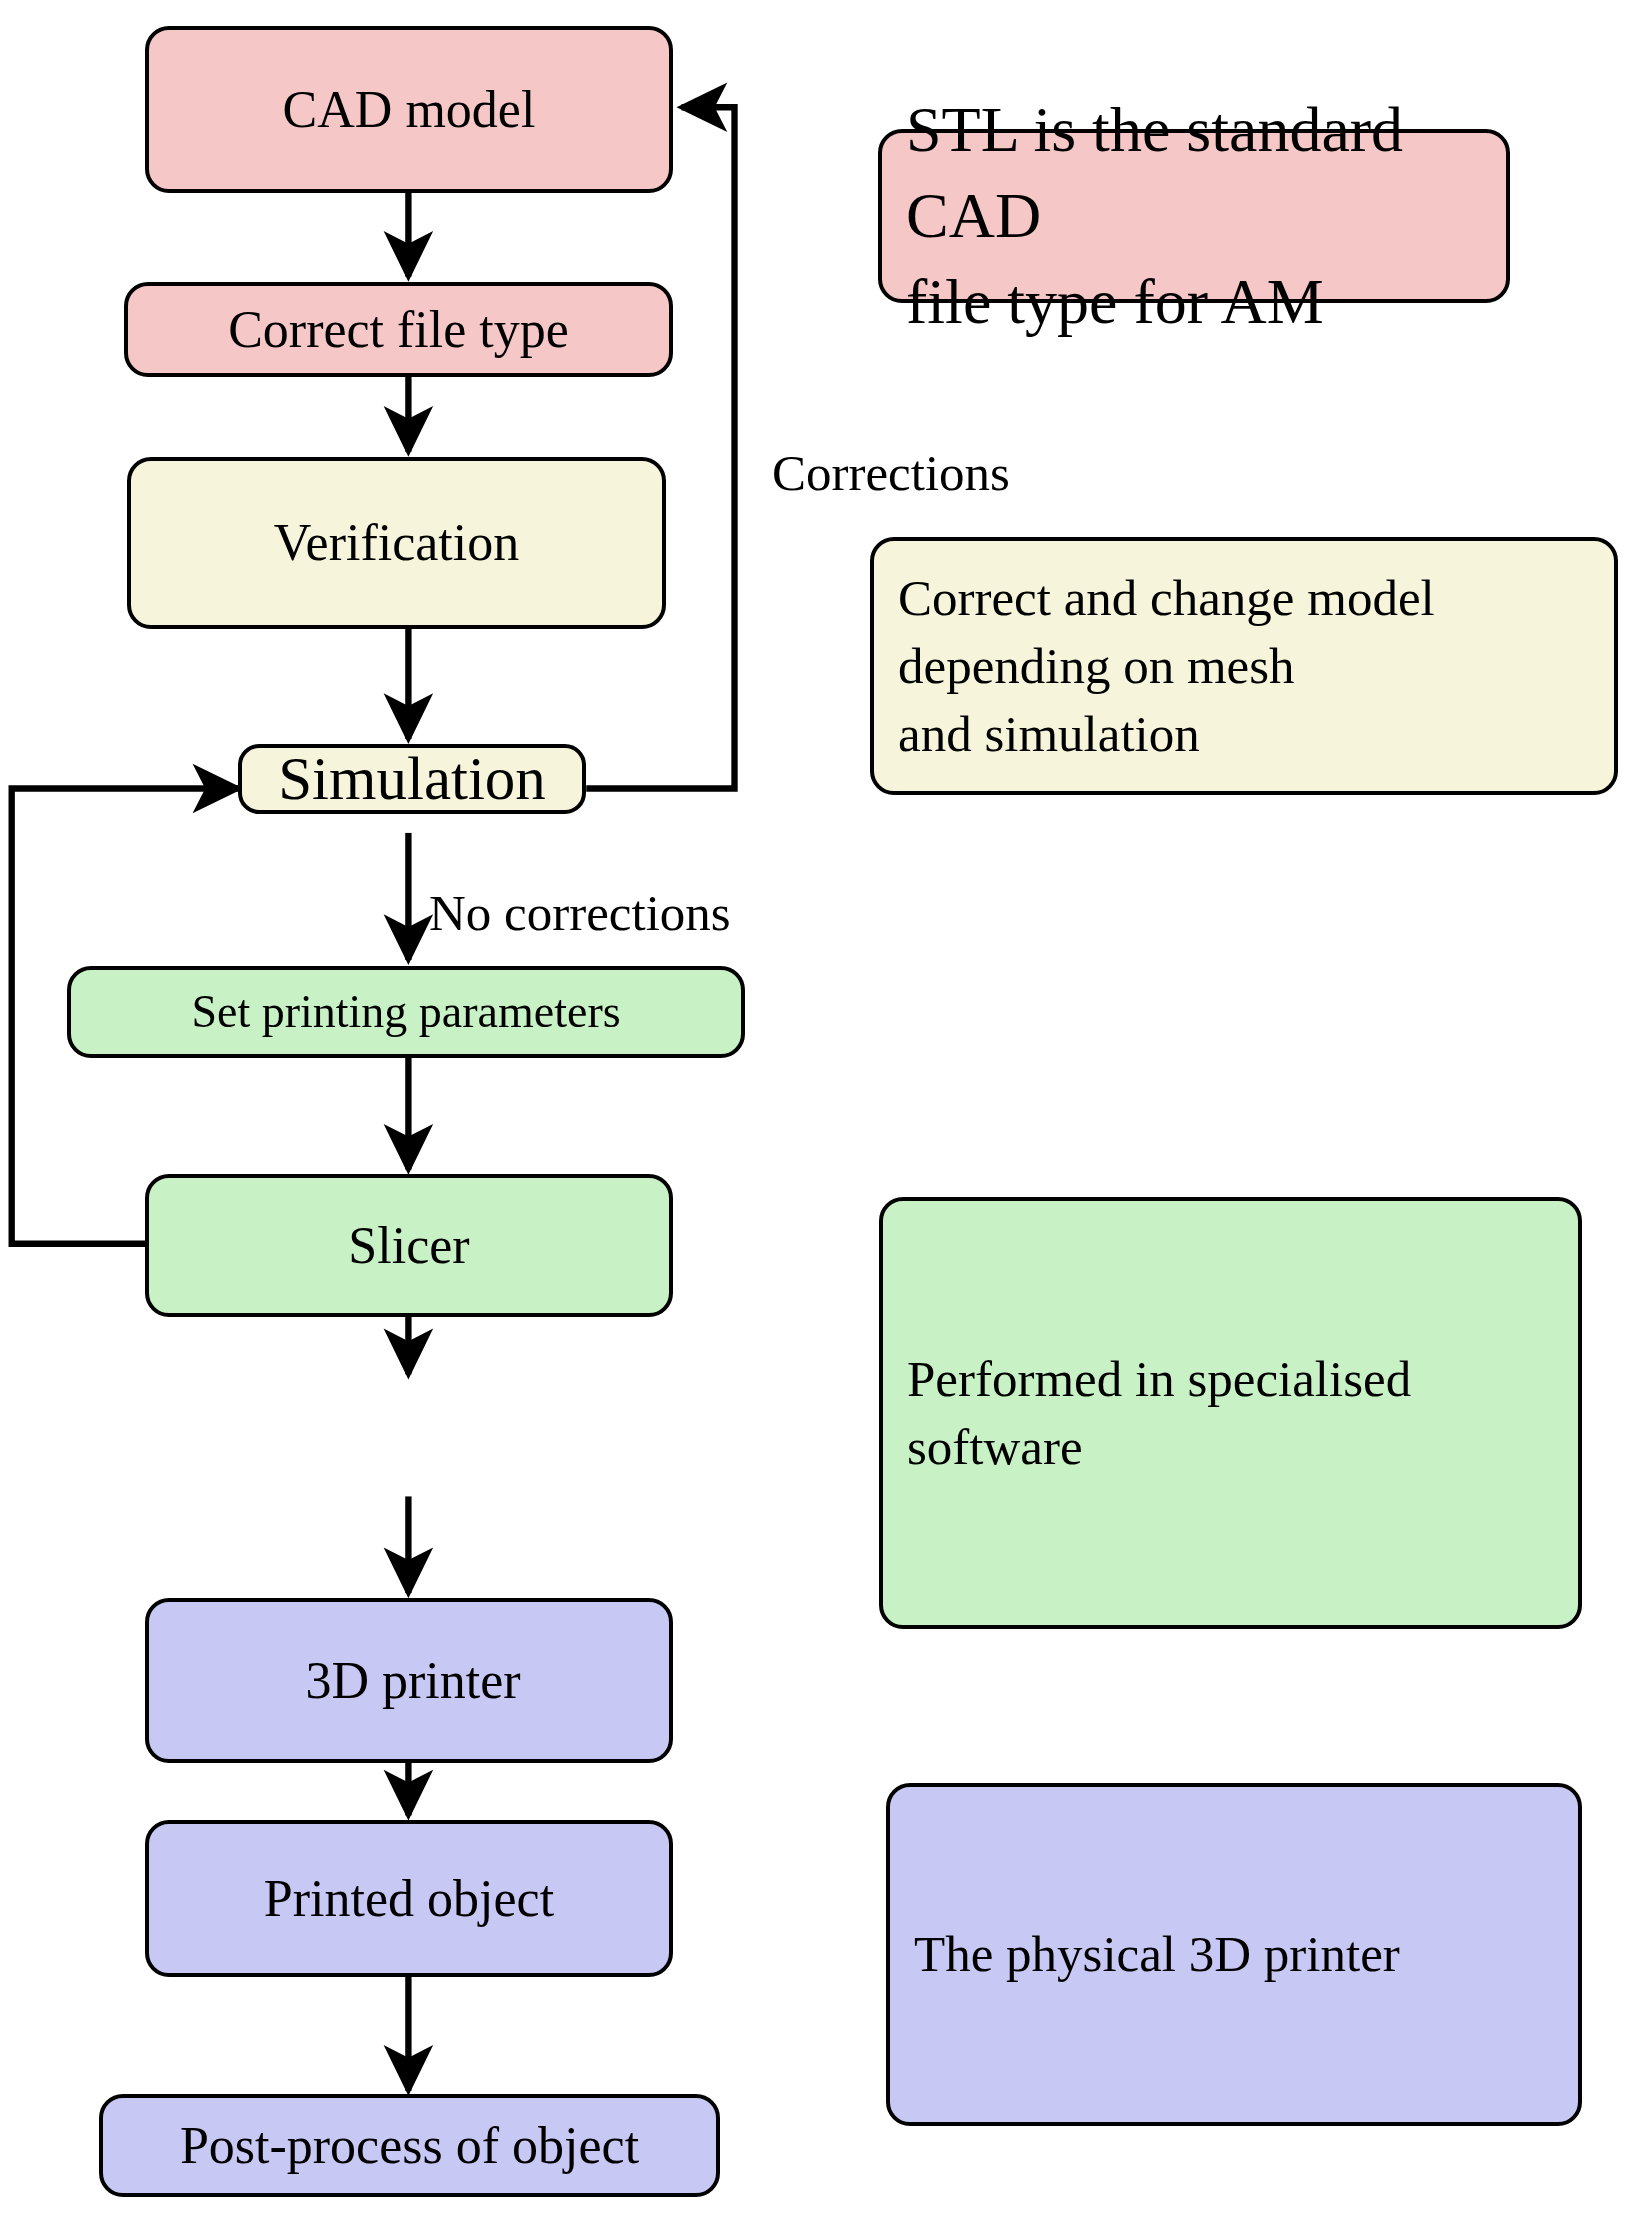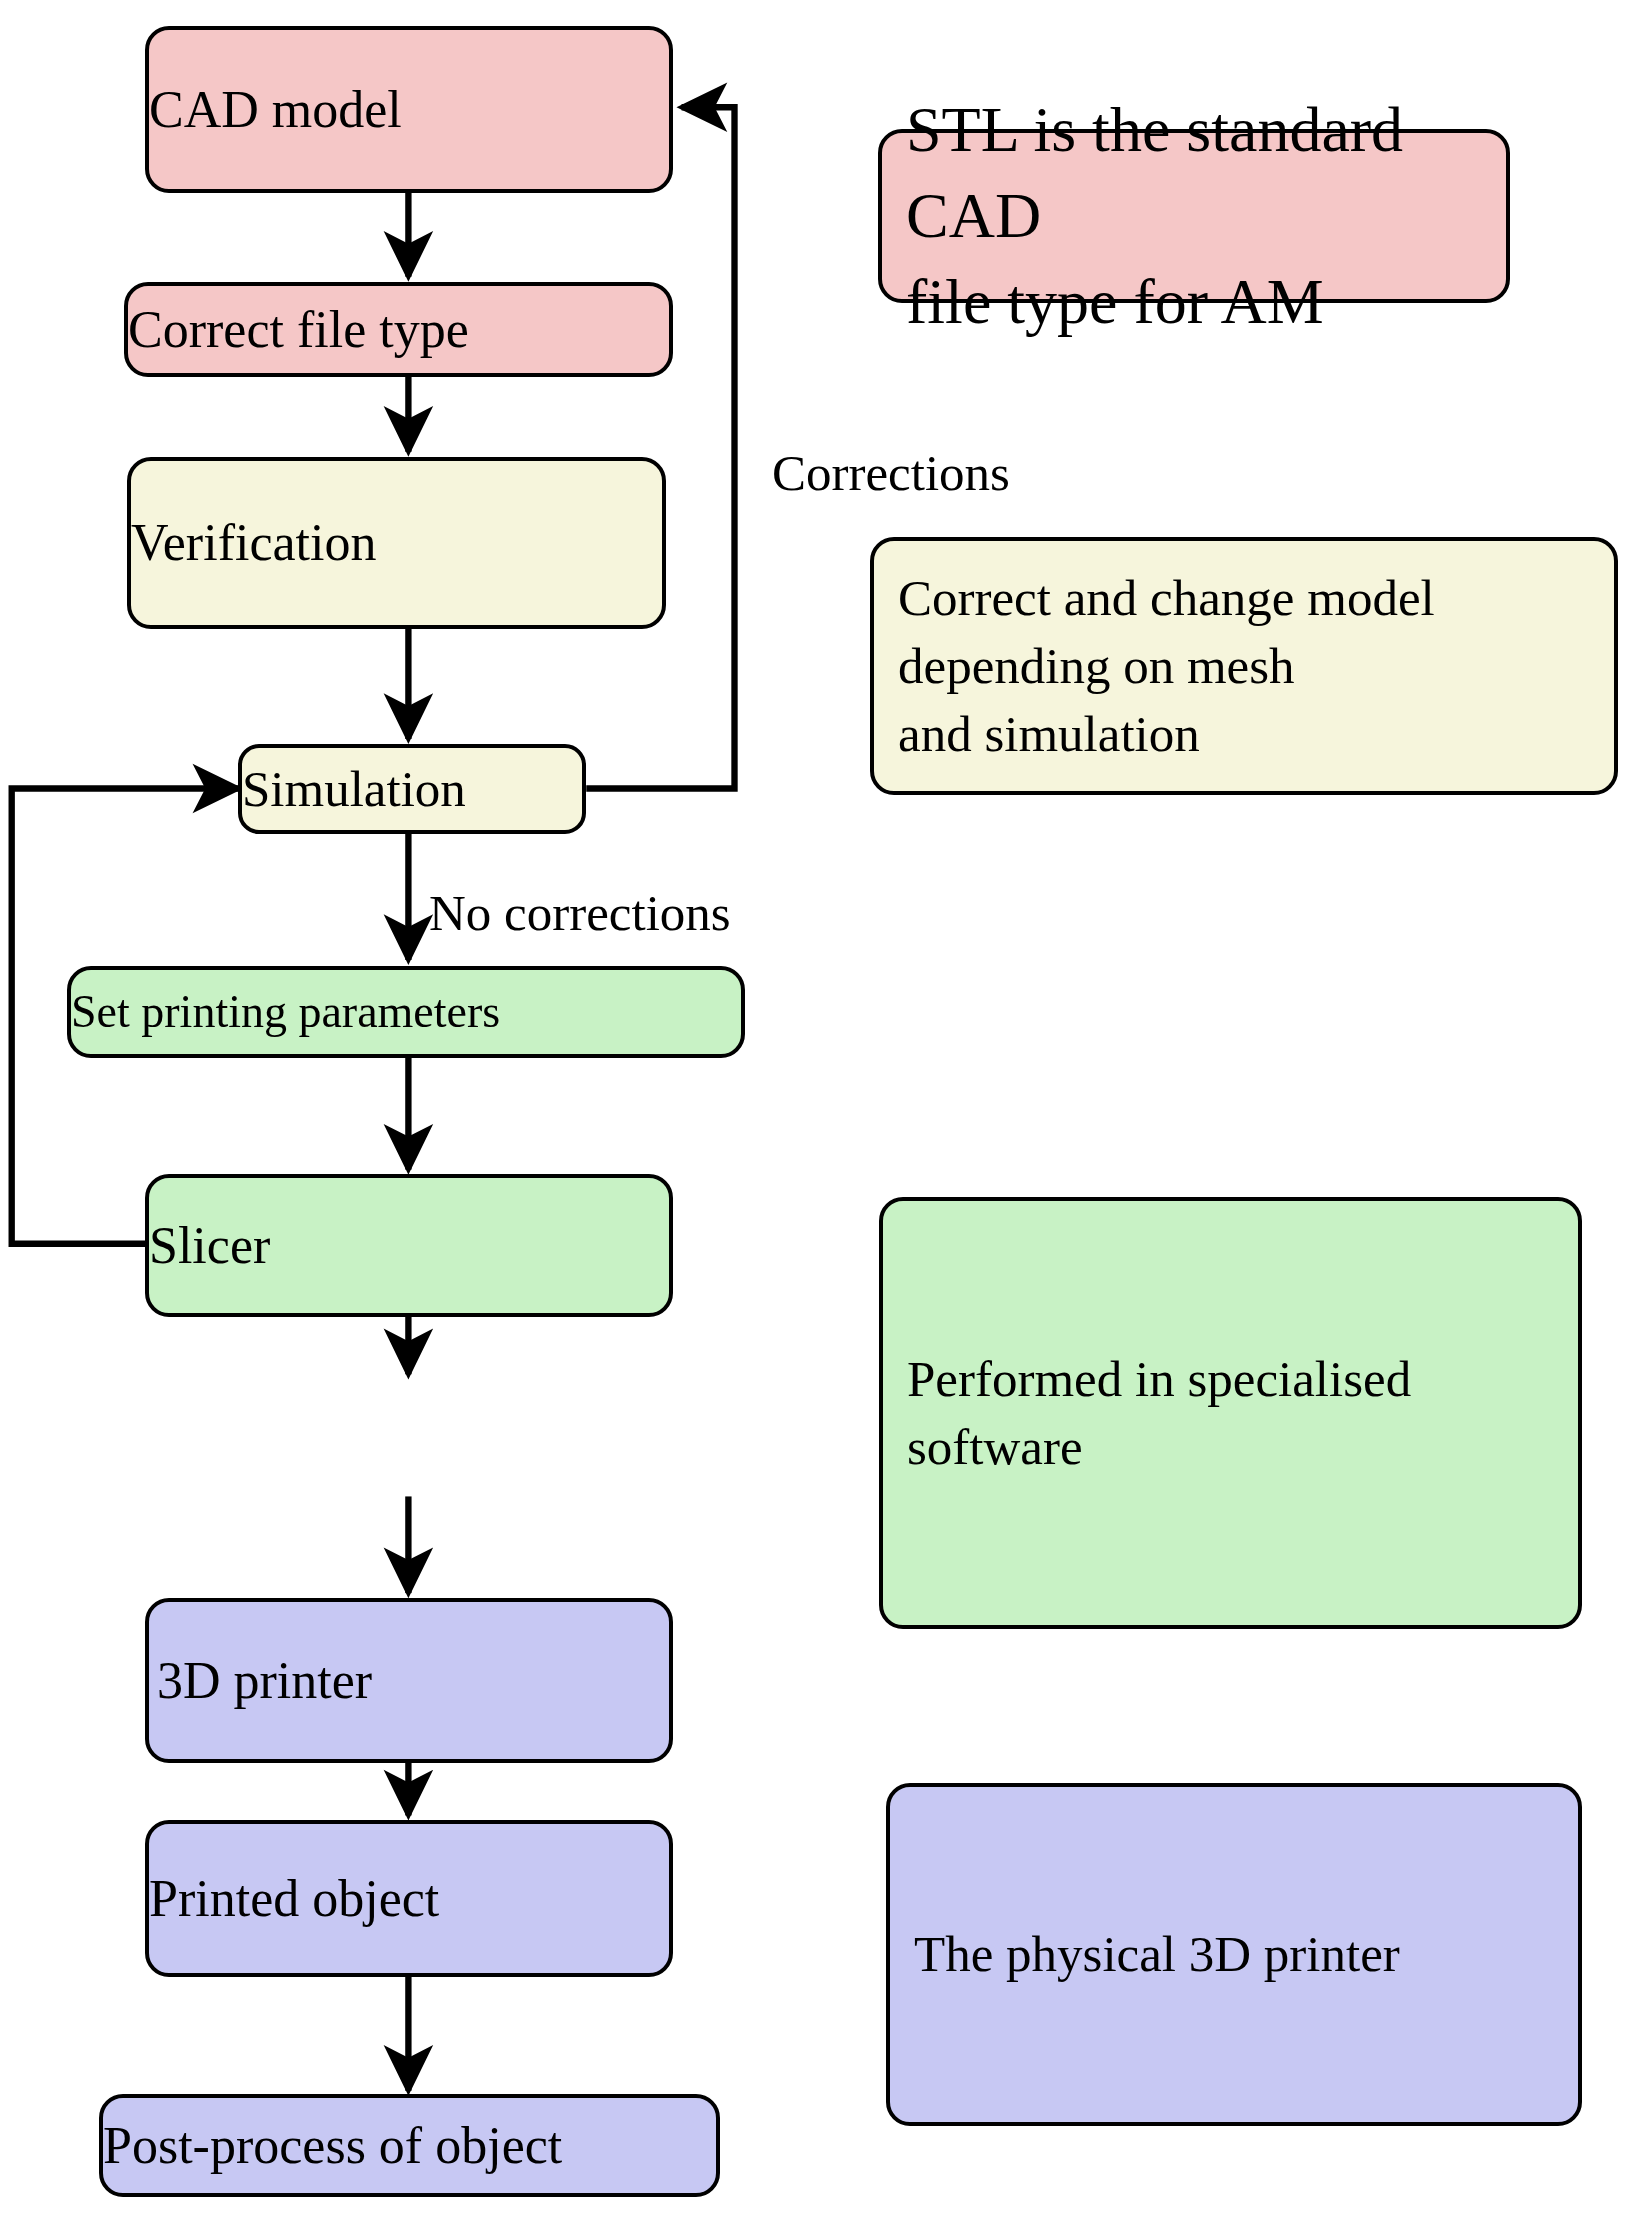--- a/index.html
+++ b/index.html
@@ -15,21 +15,21 @@
     overflow: hidden;
     font-family: "Liberation Serif", "DejaVu Serif", serif;
   }
   .node {
     position: absolute;
     box-sizing: border-box;
     border: 4.2px solid #000000;
     border-radius: 24px;
     display: flex;
     align-items: center;
-    justify-content: flex-start;
+    justify-content: center;
     color: #000000;
     line-height: 1.18;
     text-align: center;
   }
   .note {
     position: absolute;
     box-sizing: border-box;
     border: 4.2px solid #000000;
     border-radius: 24px;
     display: flex;
@@ -100,21 +100,21 @@
   </div>
 
   <div class="node fill-pink" style="left:124px; top:282px; width:549px; height:95px; font-size:52px;">
     <span>Correct file type</span>
   </div>
 
   <div class="node fill-yellow" style="left:127px; top:457px; width:539px; height:172px; font-size:52px;">
     <span>Verification</span>
   </div>
 
-  <div class="node fill-yellow" style="left:238px; top:744px; width:348px; height:90px; font-size:51px; border-radius:21px;">
+  <div class="node fill-yellow" style="left:238px; top:744px; width:348px; height:70px; font-size:61px; border-radius:21px;">
     <span>Simulation</span>
   </div>
 
   <div class="node fill-green" style="left:67px; top:966px; width:678px; height:92px; font-size:46px;">
     <span>Set printing parameters</span>
   </div>
 
   <div class="node fill-green" style="left:145px; top:1174px; width:528px; height:143px; font-size:52px;">
     <span>Slicer</span>
   </div>

